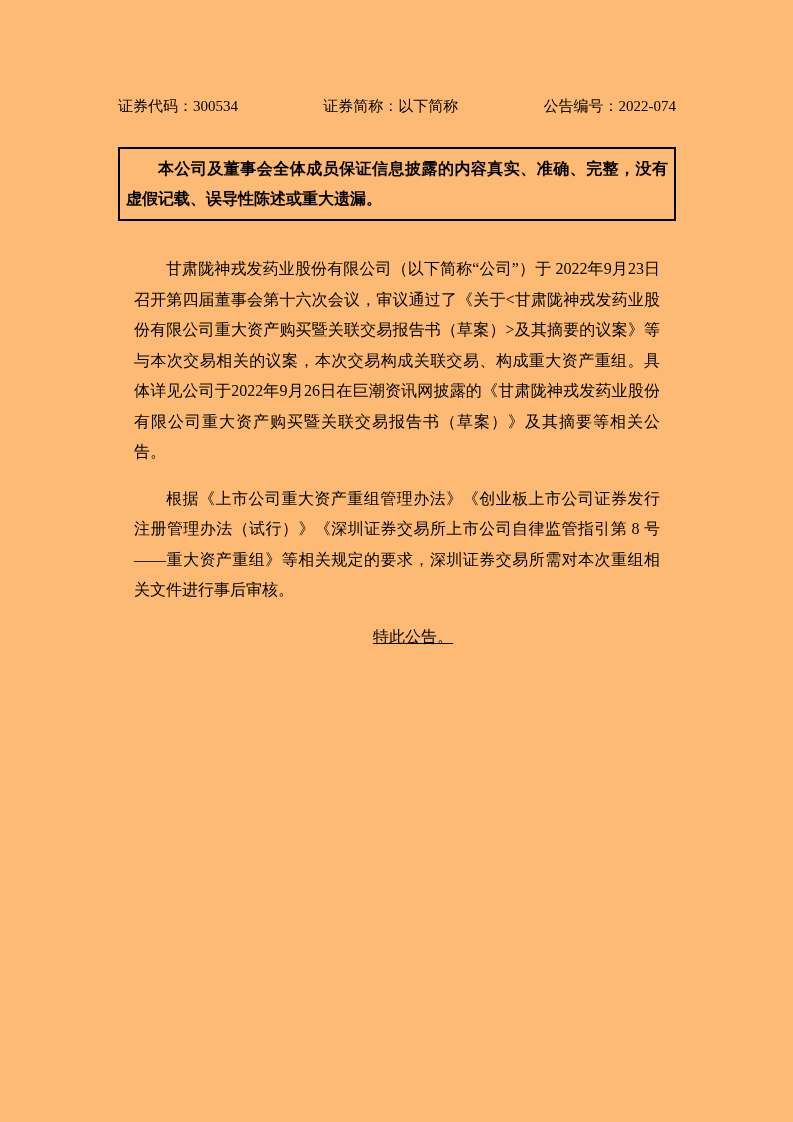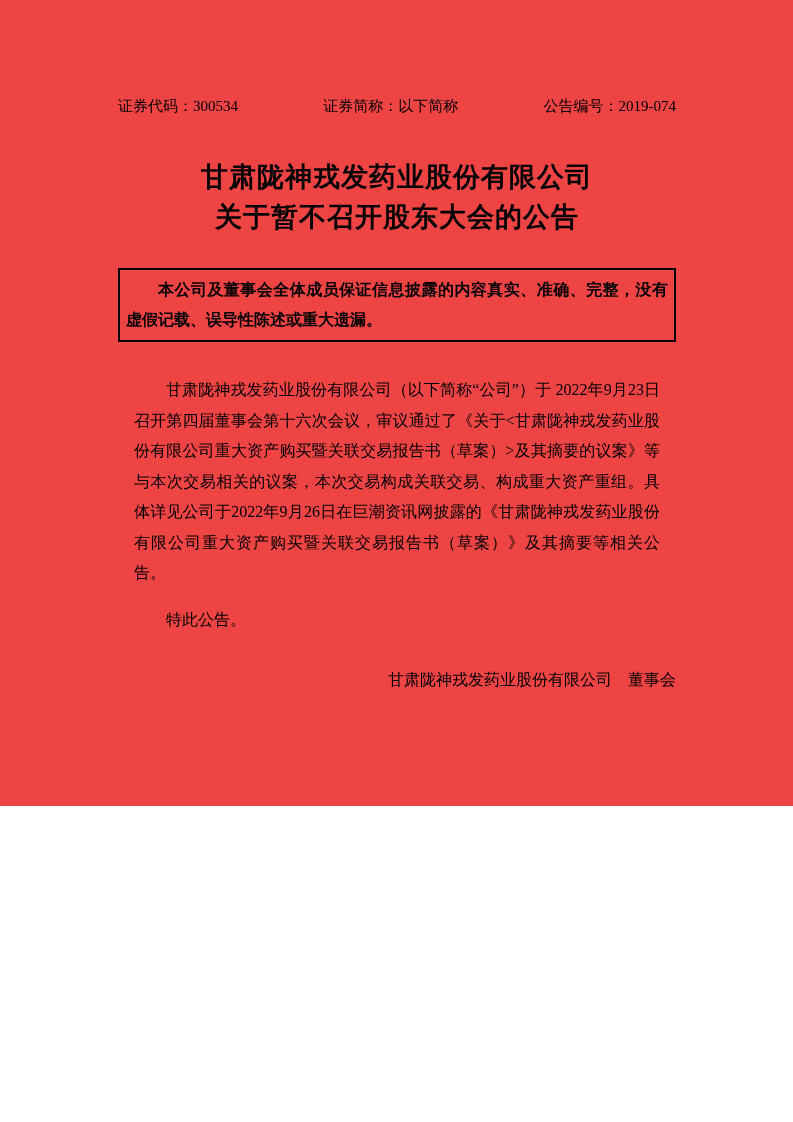--- a/index.html
+++ b/index.html
@@ -10,24 +10,24 @@
   body {
     width: 793px;
     height: 1122px;
     font-family: "Liberation Serif", "DejaVu Serif", serif;
     color: #000000;
     overflow: hidden;
   }
   .page {
     position: relative;
     width: 793px;
-    height: 806px;
+    height: 1122px;
     box-sizing: border-box;
     padding: 96px 117px 0 118px;
-    background: #ef4444;
+    background: #fdba74;
   }
   .doc-header {
     display: flex;
     justify-content: space-between;
     align-items: baseline;
     font-size: 15px;
     line-height: 20px;
     white-space: nowrap;
   }
   .doc-title {
@@ -65,54 +65,51 @@
     line-height: 30.5px;
     text-indent: 2em;
     text-align: justify;
     text-justify: inter-ideograph;
   }
   .para + .para {
     margin-top: 4px;
   }
   .closing {
     margin-top: 29px;
-    text-align: left;
+    text-align: center;
+    text-decoration: underline;
   }
   .signature {
     margin-top: 30px;
     text-align: right;
     font-size: 16px;
     line-height: 30.5px;
   }
   .signature p {
     margin: 0;
   }
 </style>
 </head>
 <body>
 
 <div class="page">
 
   <div class="doc-header">
     <span>证券代码：300534</span>
     <span>证券简称：以下简称</span>
-    <span>公告编号：2019-074</span>
+    <span>公告编号：2022-074</span>
   </div>
 
-  <h1 class="doc-title">
-    <span class="title-line">甘肃陇神戎发药业股份有限公司</span>
-    <span class="title-line">关于暂不召开股东大会的公告</span>
-  </h1>
 
   <div class="disclaimer-box">
     <p>本公司及董事会全体成员保证信息披露的内容真实、准确、完整，没有虚假记载、误导性陈述或重大遗漏。</p>
   </div>
 
   <div class="body-text">
     <p class="para">甘肃陇神戎发药业股份有限公司（以下简称“公司”）于 2022年9月23日召开第四届董事会第十六次会议，审议通过了《关于&lt;甘肃陇神戎发药业股份有限公司重大资产购买暨关联交易报告书（草案）&gt;及其摘要的议案》等与本次交易相关的议案，本次交易构成关联交易、构成重大资产重组。具体详见公司于2022年9月26日在巨潮资讯网披露的《甘肃陇神戎发药业股份有限公司重大资产购买暨关联交易报告书（草案）》及其摘要等相关公告。</p>
+    <p class="para">根据《上市公司重大资产重组管理办法》《创业板上市公司证券发行注册管理办法（试行）》《深圳证券交易所上市公司自律监管指引第 8 号——重大资产重组》等相关规定的要求，深圳证券交易所需对本次重组相关文件进行事后审核。</p>
     <p class="para closing">特此公告。</p>
   </div>
 
   <div class="signature">
-    <p>甘肃陇神戎发药业股份有限公司　董事会</p>
   </div>
 
 </div>
 
 </body></html>

